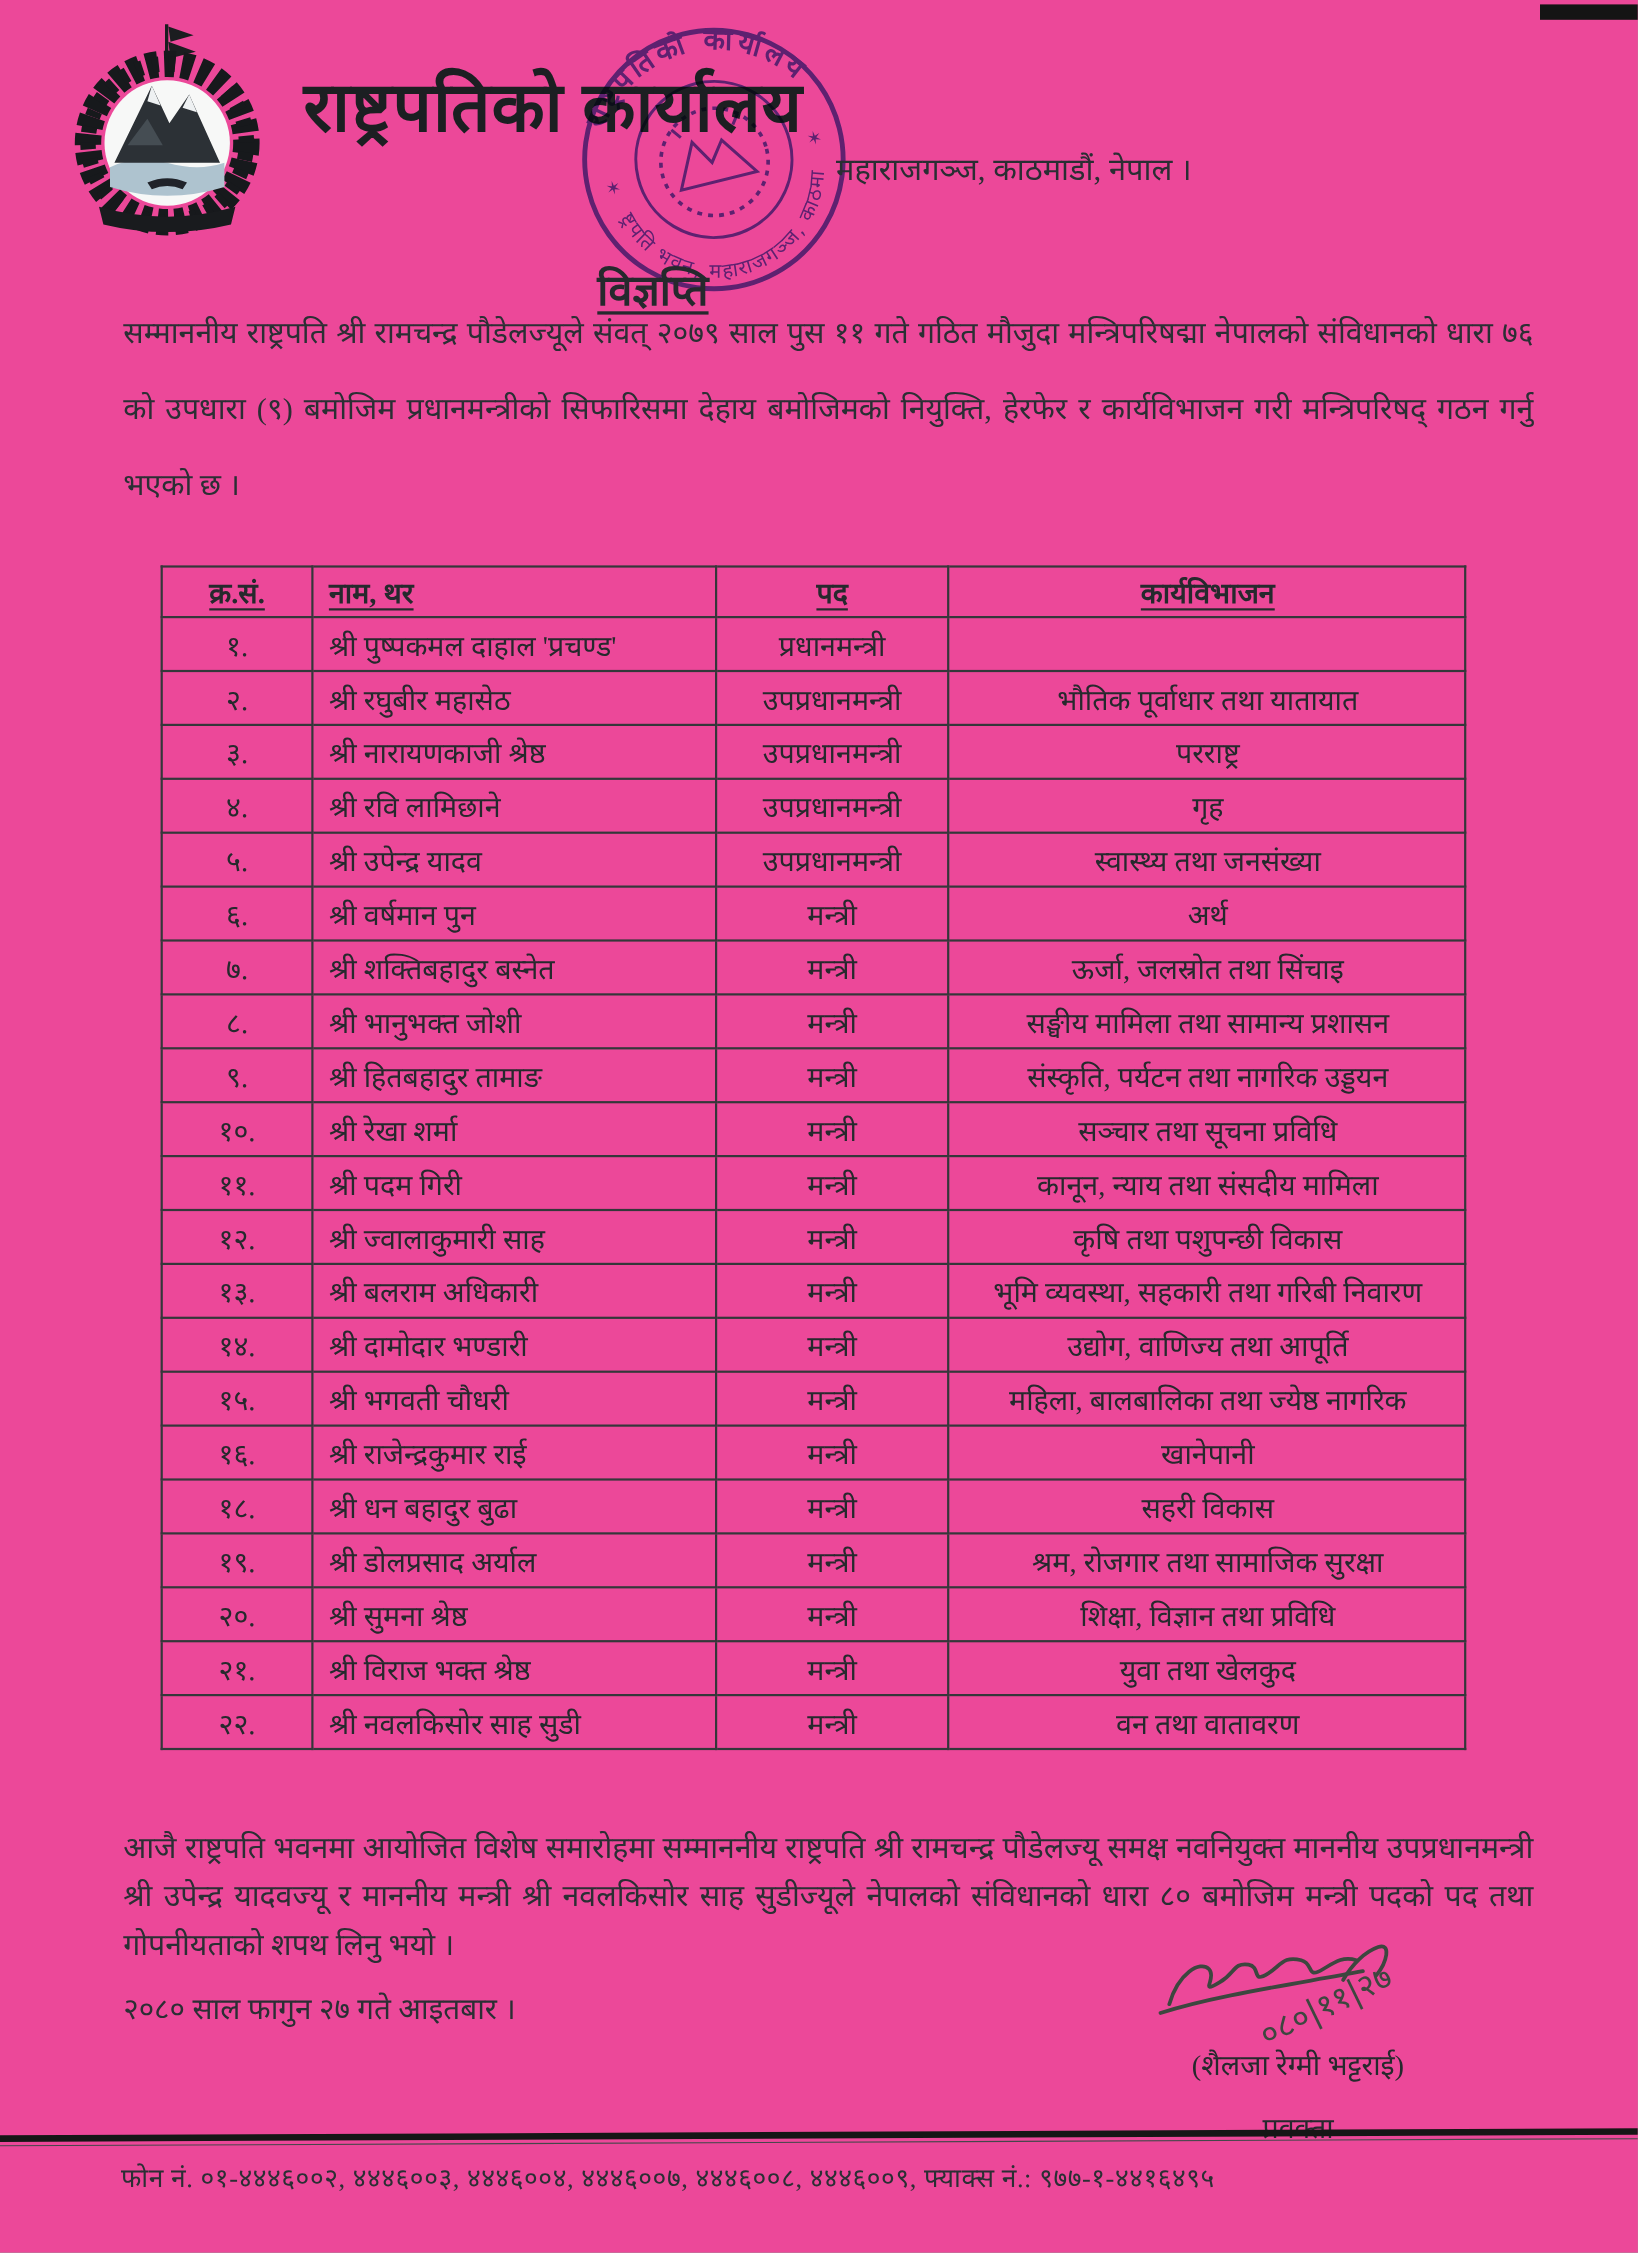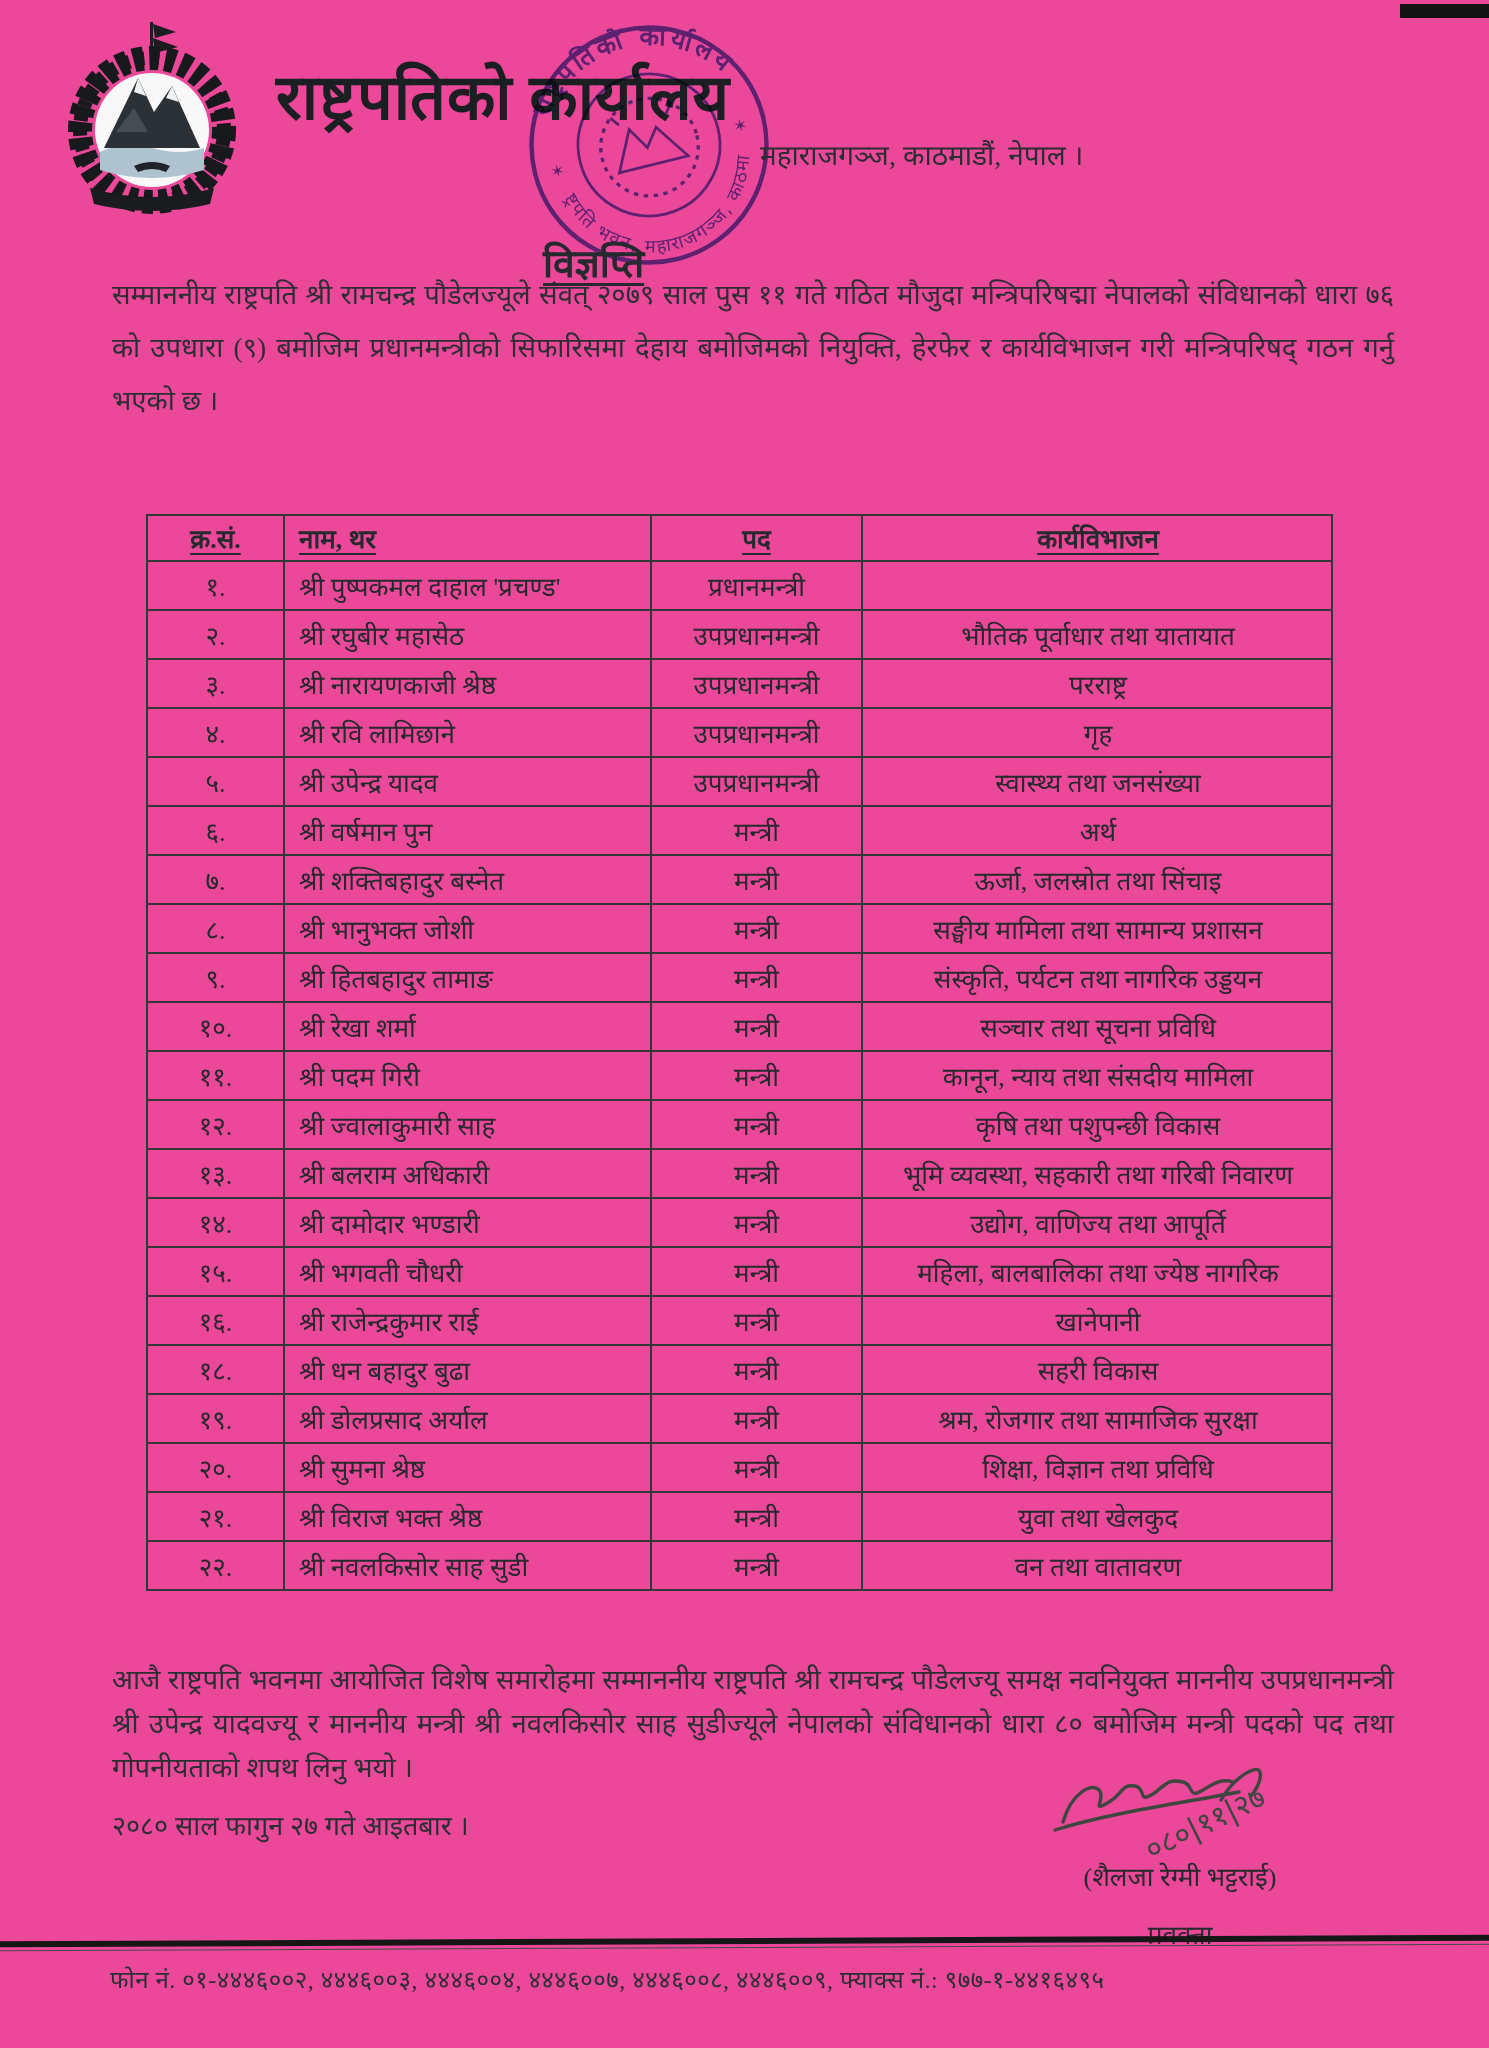--- a/index.html
+++ b/index.html
@@ -26,21 +26,21 @@
   .address{position:absolute;left:760px;top:134px;font-size:28px;line-height:44px;color:#2a2e33;}
 
   .notice-title{
     position:absolute;left:543px;top:235px;
     font-size:39px;font-weight:600;
     text-decoration:underline;text-underline-offset:6px;
   }
 
   .para{
     position:absolute;left:112px;width:1282px;
-    font-size:27.5px;line-height:53px;
+    font-size:27.5px;line-height:69px;
     text-align:justify;color:#2b2f34;
   }
   .intro{top:268px;}
   .closing{top:1658px;line-height:44px;}
 
   
   .ministers{
     position:absolute;left:146px;top:514px;
     border-collapse:collapse;table-layout:fixed;
     font-size:26px;color:#26292d;

